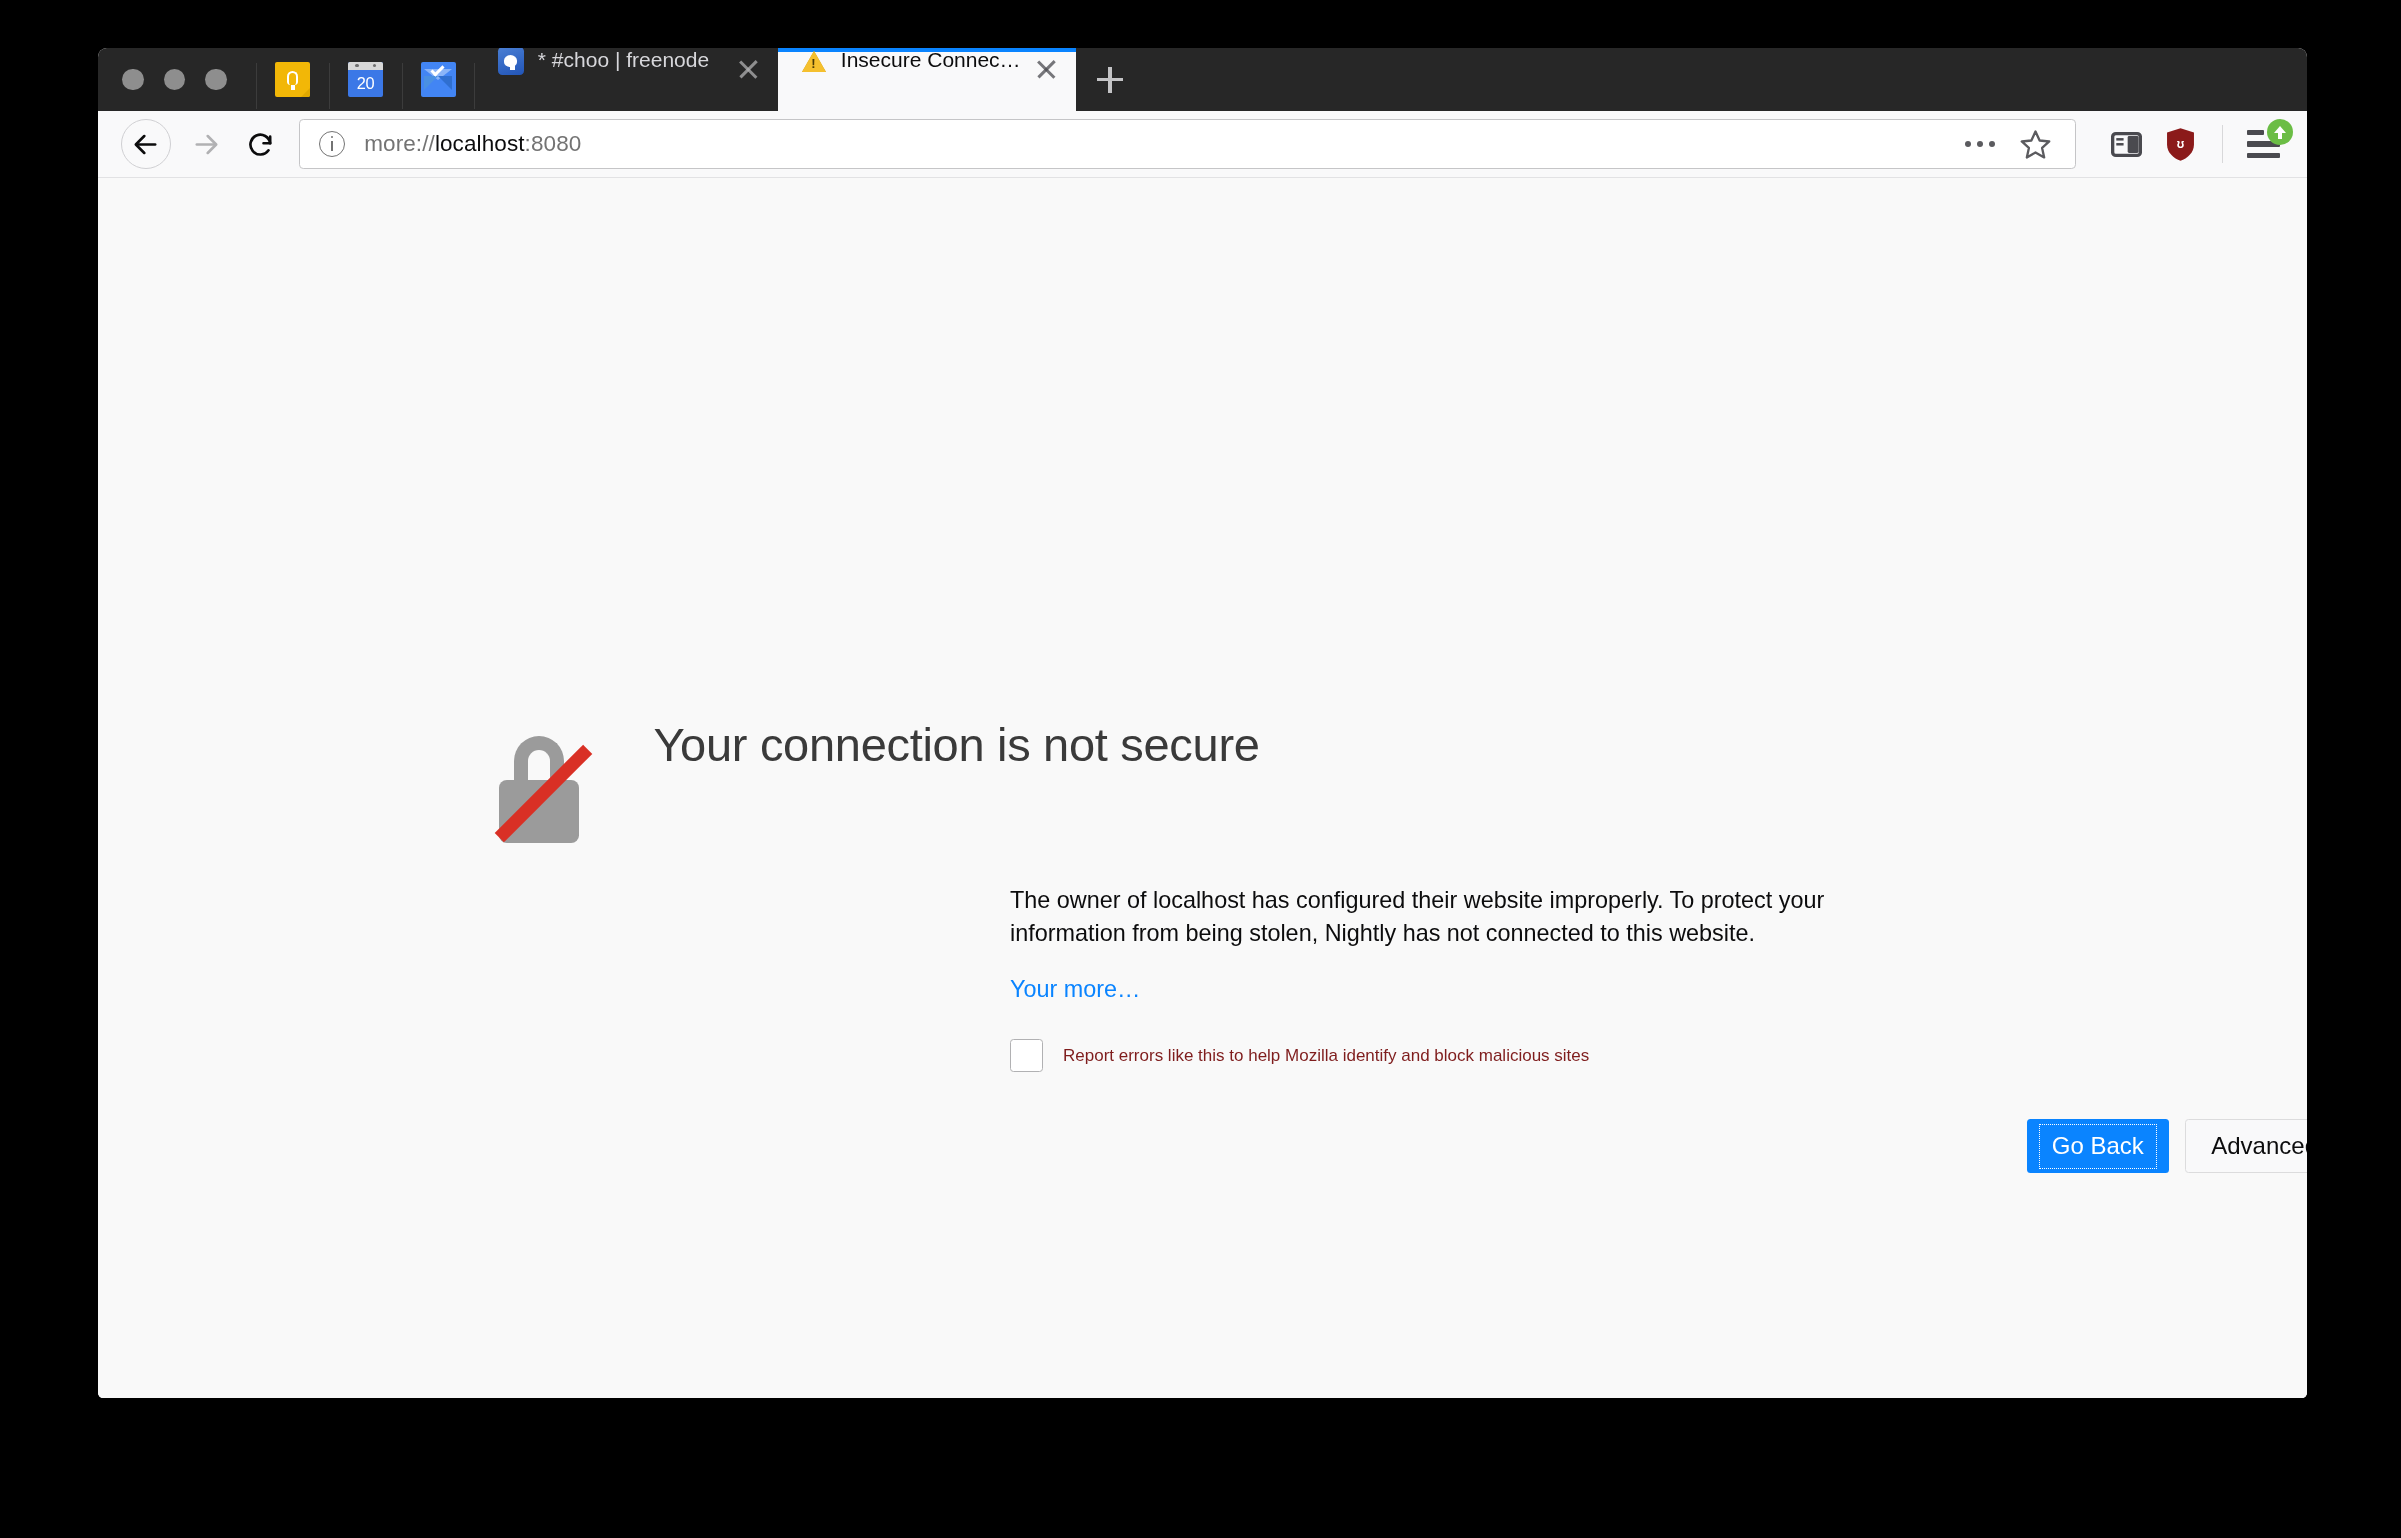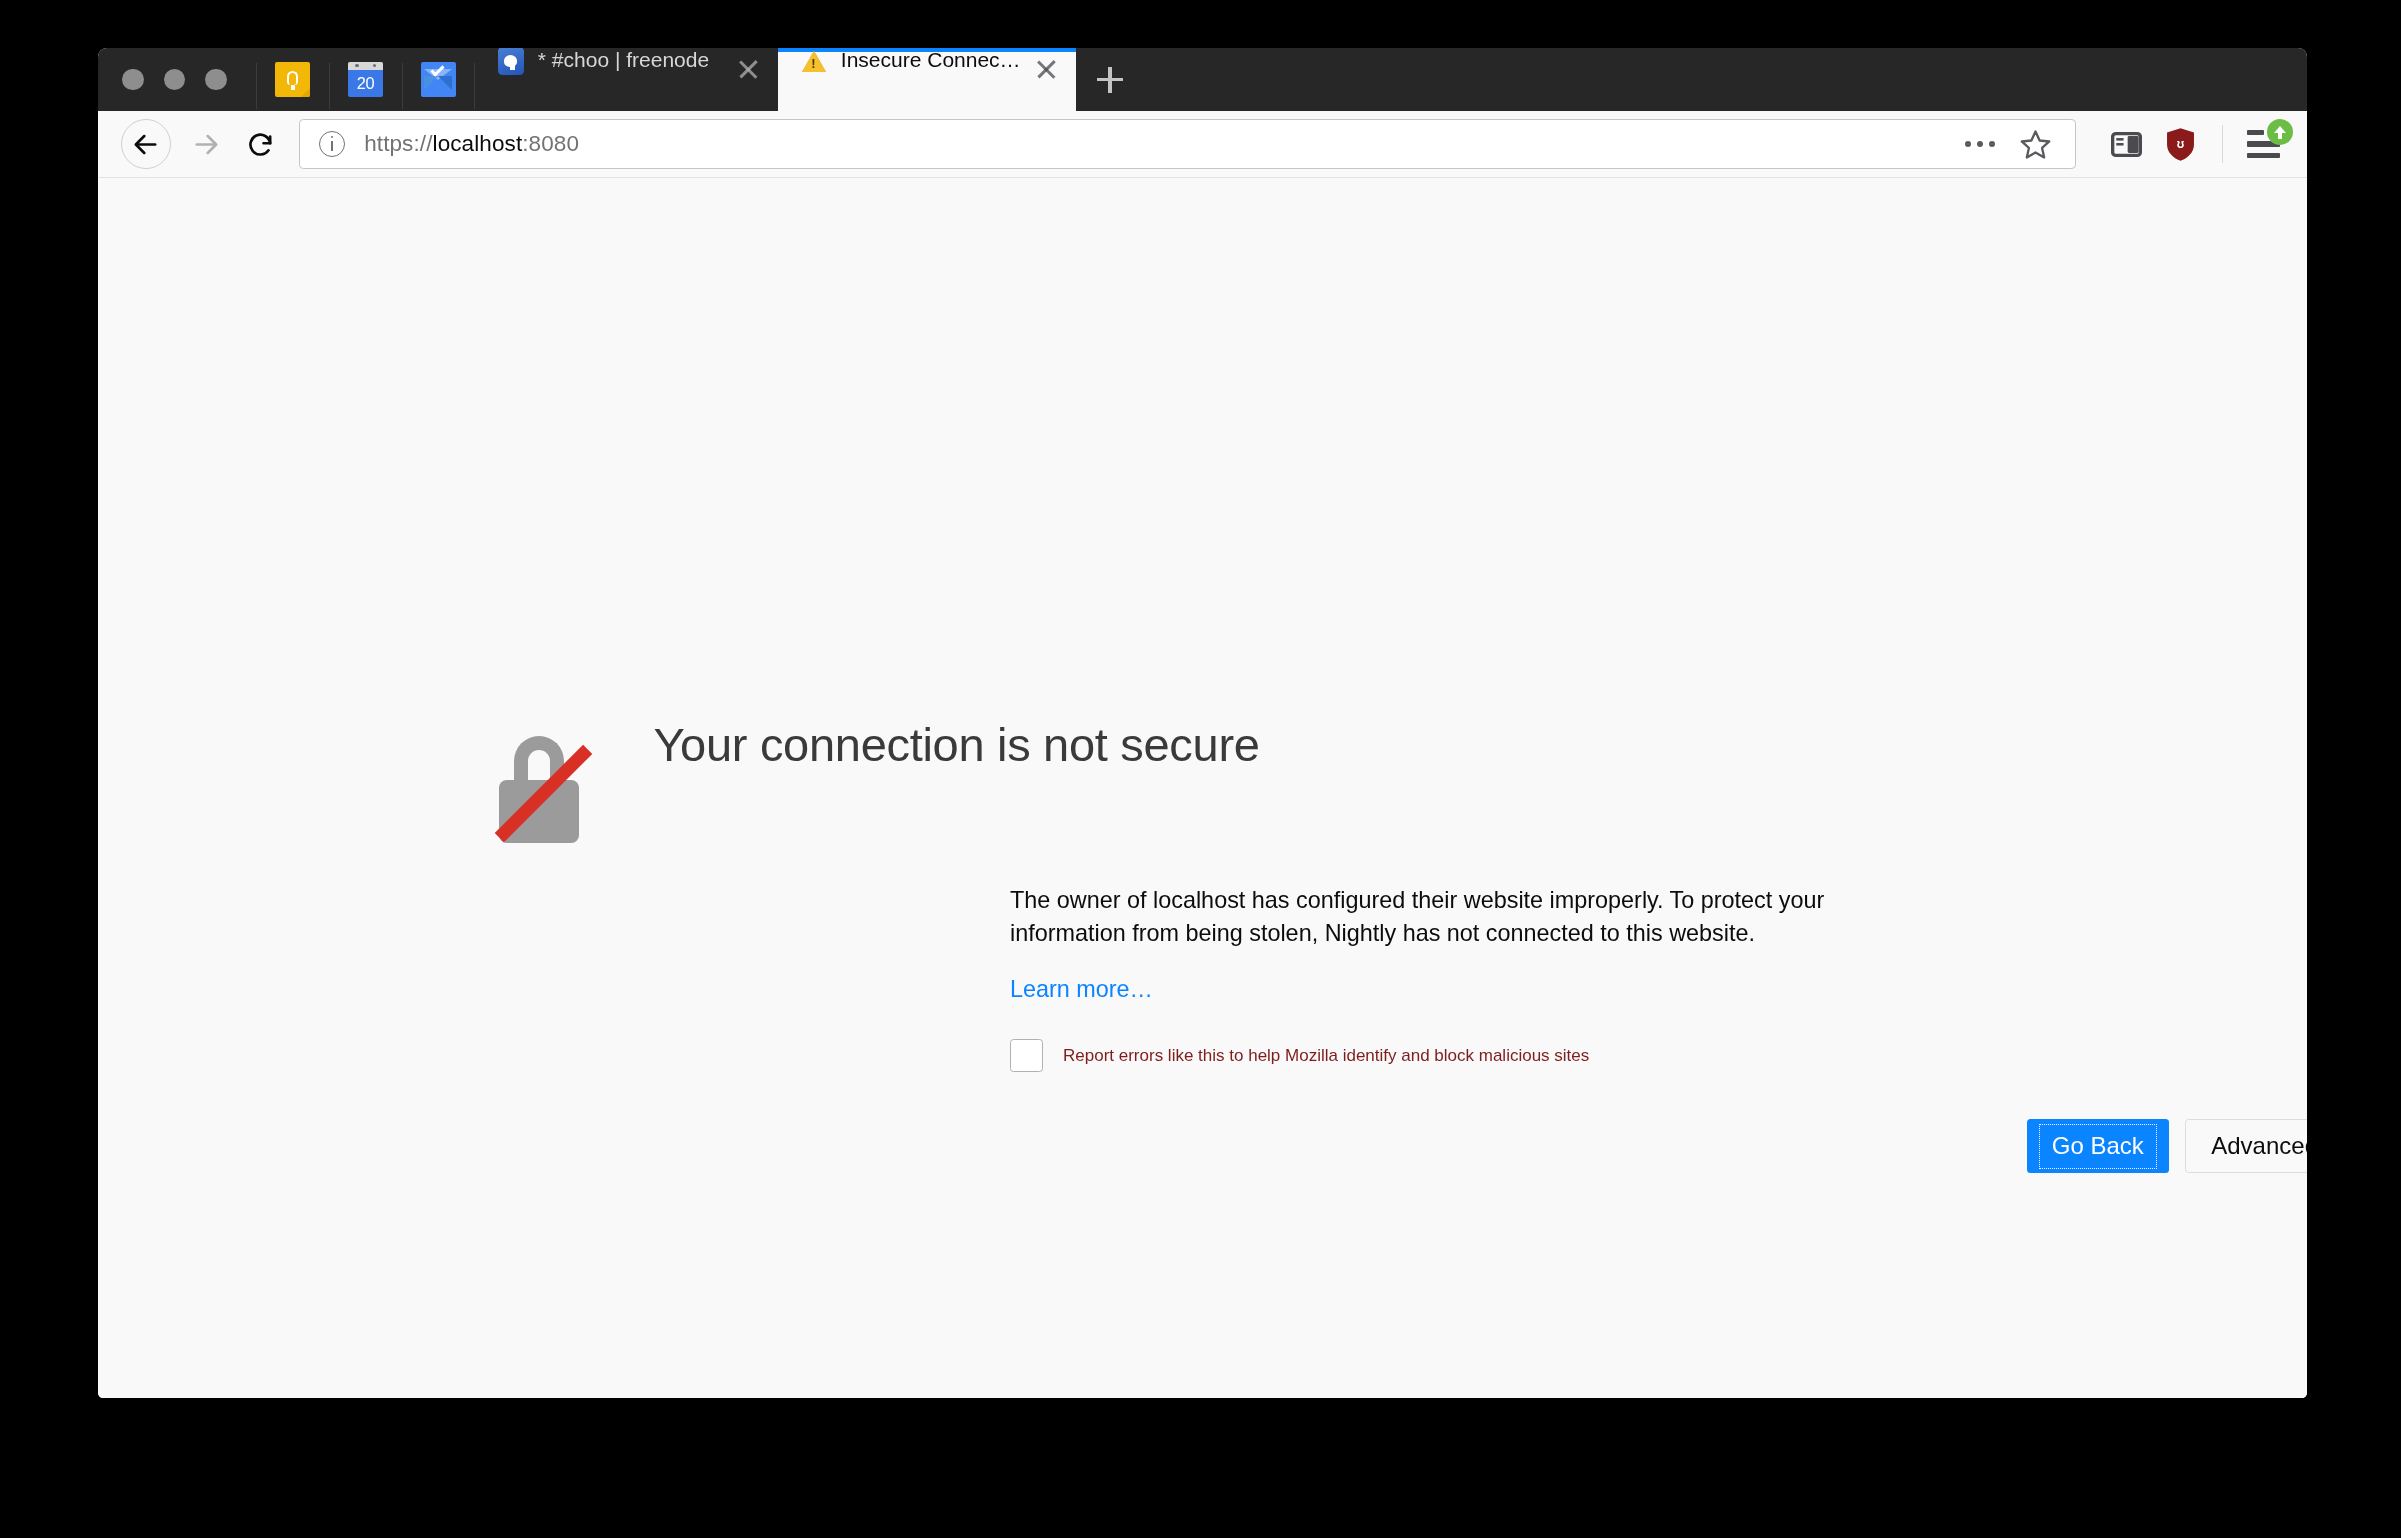--- a/index.html
+++ b/index.html
@@ -615,21 +615,21 @@
 
     <div class="nav-btn">
       <svg width="29" height="29" viewBox="0 0 24 24" fill="none" stroke="#0c0c0d" stroke-width="2.2" stroke-linecap="round" stroke-linejoin="round">
         <path d="M20 5.5 V11 H14.5"></path>
         <path d="M20 11 A8.2 8.2 0 1 0 18.6 16.8"></path>
       </svg>
     </div>
 
     <div id="url-bar">
       <div id="identity-icon"></div>
-      <div id="url-text"><span>https://</span><span class="host">localhost</span><span>:8080</span></div>
+      <div id="url-text"><span>more://</span><span class="host">localhost</span><span>:8080</span></div>
 
       <div id="page-actions">
         <div class="dots">
           <i></i>
             <i></i>
             <i></i>
         </div>
         <div class="nav-btn">
           <svg width="33" height="33" viewBox="0 0 24 24" fill="none" stroke="#5b5b5f" stroke-width="1.7" stroke-linejoin="round">
             <polygon points="12 2.6 15 9.1 22 9.8 16.8 14.5 18.3 21.4 12 17.8 5.7 21.4 7.2 14.5 2 9.8 9 9.1"></polygon>
@@ -674,21 +674,21 @@
           <div class="lock-shackle"></div>
           <div class="lock-body"></div>
           <div class="lock-slash"></div>
         </div>
         <div id="error-title">Your connection is not secure</div>
       </div>
 
       <div id="error-body">
         <div id="error-desc">The owner of localhost has configured their website improperly. To protect your information from being stolen, Nightly has not connected to this website.</div>
 
-        <a id="learn-more">Learn more…</a>
+        <a id="learn-more">Your more…</a>
 
         <div id="checkbox-row">
           <div id="report-checkbox"></div>
           <div id="checkbox-label">Report errors like this to help Mozilla identify and block malicious sites</div>
         </div>
 
         <div id="button-row">
           <div class="btn" id="go-back-button">
             <div class="focus-ring"></div>
             <span class="lbl">Go Back</span>

